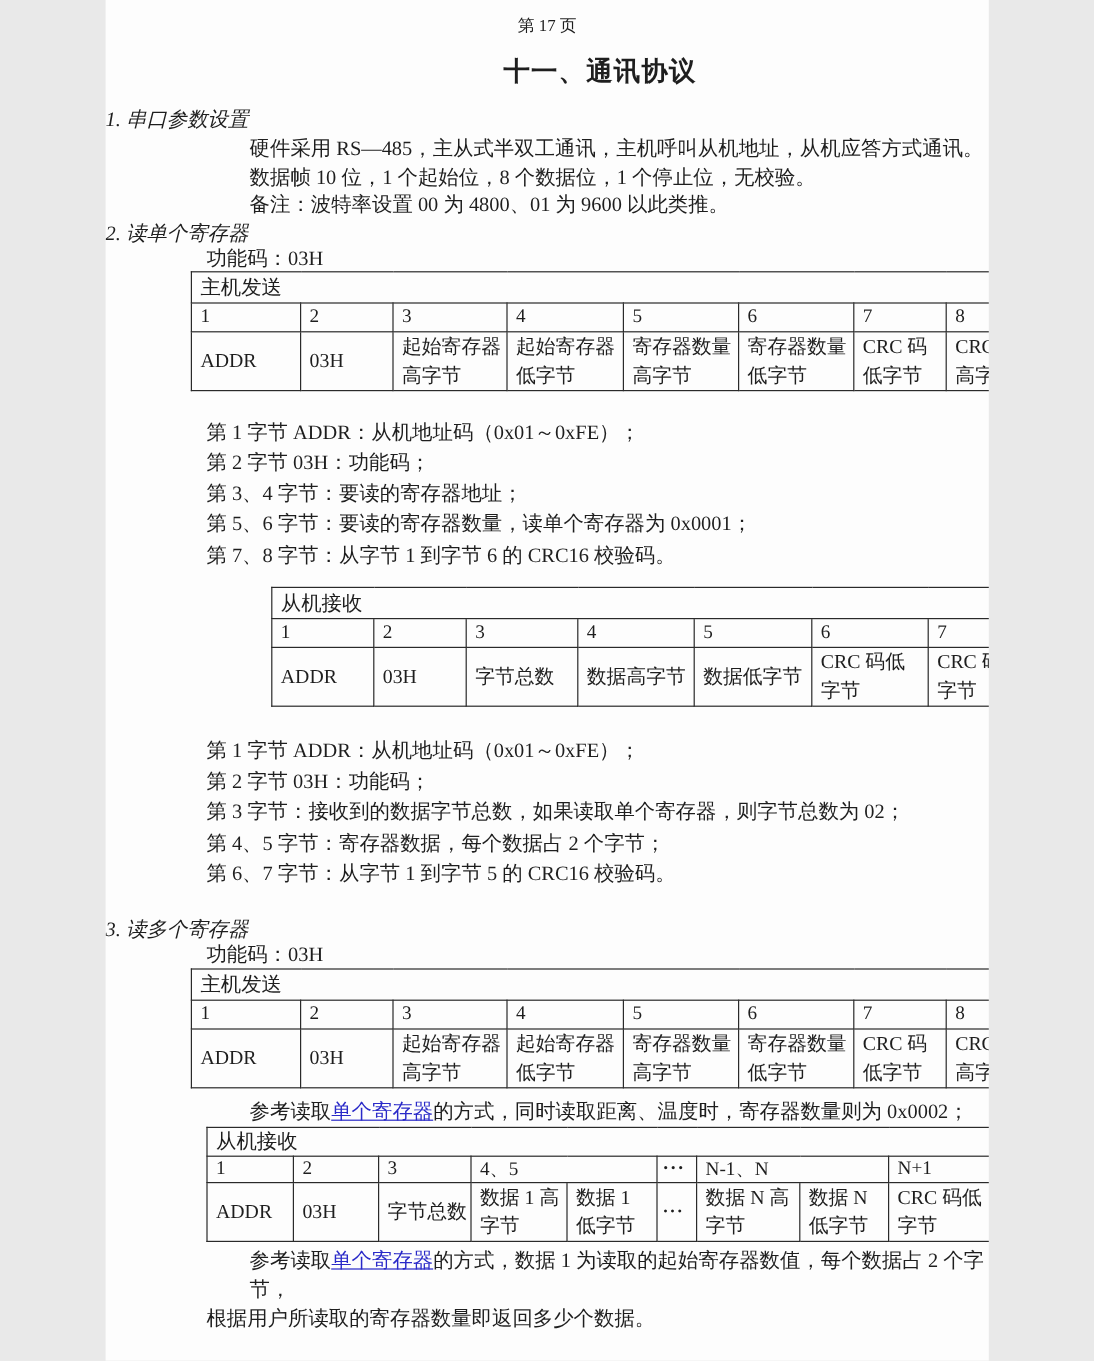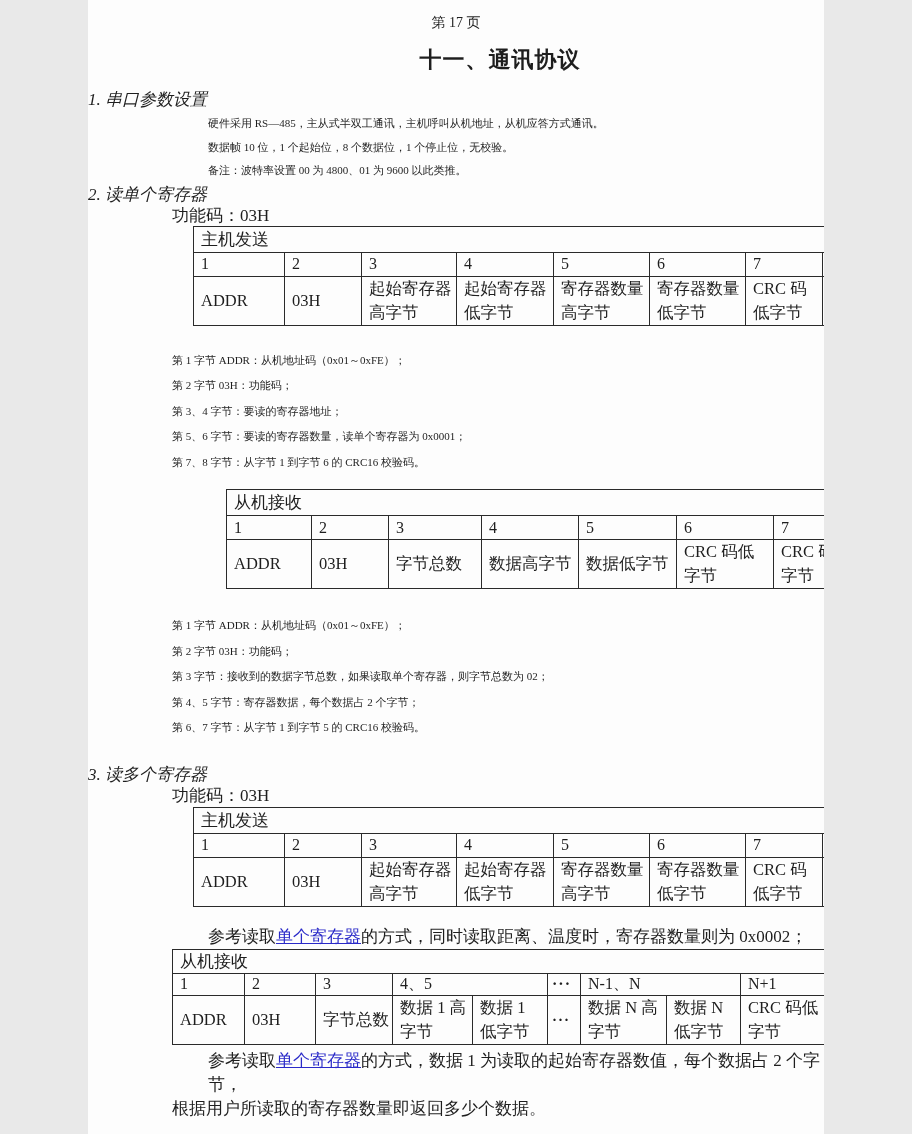--- a/index.html
+++ b/index.html
@@ -3,35 +3,35 @@
 <meta charset="utf-8">
 <style>
   html,body { margin:0; padding:0; background:#e9e9e9; }
   .page {
     width:736px; height:1134px; margin:0 auto; background:#fdfdfd;
     color:#1e1e1e; font-family:"Liberation Serif","DejaVu Serif",serif;
     position:relative; overflow:hidden; box-sizing:border-box;
   }
   .page-num { padding-top:13px; text-align:center; font-size:14px; line-height:19px; }
   .doc-title { margin:13px 0 0 88px; font-size:22px; font-weight:bold; line-height:29px; letter-spacing:1px;text-align:center; }
-  .line { white-space:pre-wrap; font-size:11px; line-height:23.5px; }
+  .line { white-space:pre-wrap; font-size:17px; line-height:23.5px; }
   .s-heading { font-size:17px; line-height:23px; white-space:pre-wrap;font-style:italic; }
   .func-code { margin-left:84px; font-size:17px; line-height:20px; white-space:pre-wrap; }
   .block-120 { margin-left:120px; }
   .block-85 { margin-left:84px; }
   .notes .line { line-height:25.5px; }
   .mt14 { margin-top:14px; } .mt1 { margin-top:1px; }
-  .mt22 { margin-top:22px; } .mt24 { margin-top:24px; } .mt19 { margin-top:18px; } .mt8 { margin-top:4px; }
+  .mt22 { margin-top:22px; } .mt24 { margin-top:24px; } .mt19 { margin-top:8px; } .mt8 { margin-top:4px; }
 
   table { border-collapse:collapse; table-layout:fixed; font-size:16.5px; color:#1e1e1e; }
   td { border:1px solid #2a2a2a; padding:0 3px 0 7px; overflow:hidden; vertical-align:middle; }
   .row-title td { height:25px; font-size:17px; }
   .row-num td { height:23px; font-size:16px; }
   .row-body td { height:48px; line-height:24px; }
-  .t1, .t3 { margin-left:105px; width:703px; }
+  .t1, .t3 { margin-left:71px; width:703px; }
   .t2 { margin:14px 0 0 138px; width:637px; }
   .t4 { margin-left:84px; width:746px; }
   .t4 .row-title td { height:23px; }
   .t4 .row-num td { height:21px; }
   .t4 .row-body td { height:47px; }
   .dots { font-weight:bold; font-size:15px; letter-spacing:1px; padding-left:4px; }
   .para { font-size:17px; line-height:24px; white-space:pre-wrap; }
   a.link { color:#2929c8; text-decoration:underline; cursor:pointer; }
 </style>
 </head>

